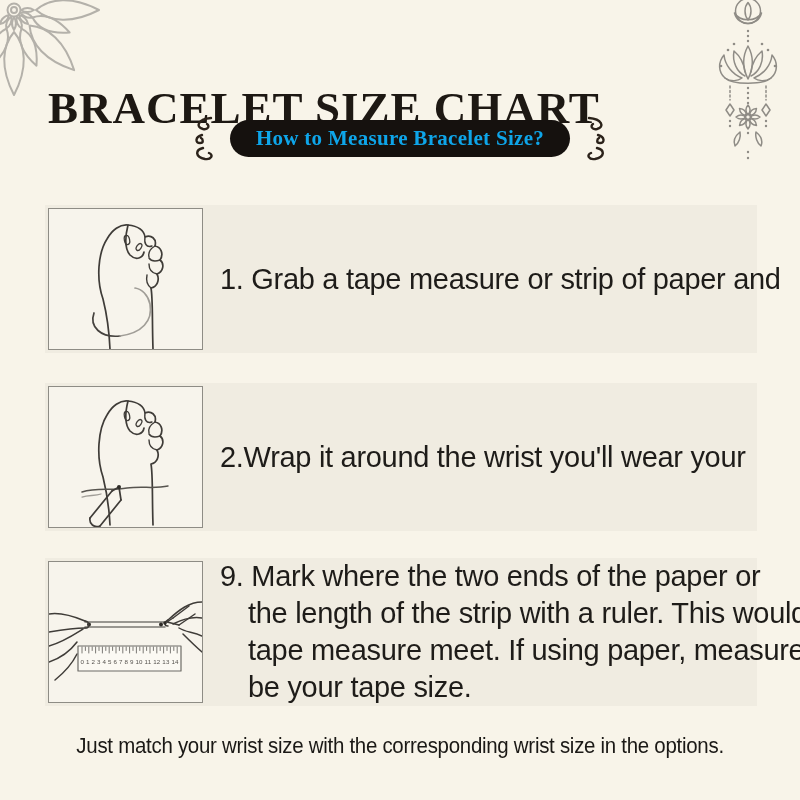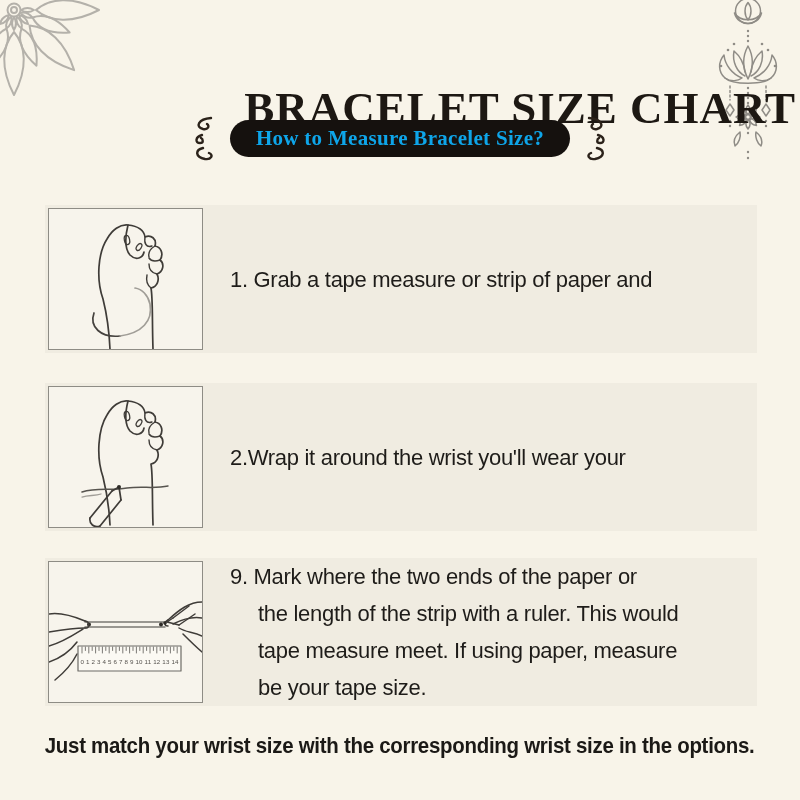--- a/index.html
+++ b/index.html
@@ -5,23 +5,23 @@
   html,body{margin:0;padding:0;}
   body{
     width:800px;height:800px;position:relative;overflow:hidden;
     background:#f8f4e9;
     font-family:"Liberation Sans",sans-serif;
   }
   .corner-mandala{position:absolute;top:-4px;left:-6px;}
   .lotus-pendant{position:absolute;top:0;right:4px;}
 
   .title{
-    position:absolute;top:52px;left:0;right:4px;text-align:right;
+    position:absolute;top:52px;left:0;right:12px;text-align:left;
     font-family:"Liberation Serif",serif;font-weight:bold;
-    font-size:45px;letter-spacing:1px;color:#1d1813;line-height:52px;
+    font-size:45px;letter-spacing:1px;color:#1d1813;line-height:52px;padding-left:48px;
   }
   .subtitle-row{
     position:absolute;top:116px;left:0;right:0;height:44px;
     display:flex;align-items:center;justify-content:center;gap:13px;
   }
   .pill{
     background:#15110e;color:#0ea5e9;border-radius:20px;
     padding:6px 26px;
     font-family:"Liberation Serif",serif;font-weight:bold;
     font-size:21px;letter-spacing:.3px;white-space:nowrap;
@@ -33,29 +33,29 @@
   .step{
     background:#f0ece1;height:148px;display:flex;align-items:center;
   }
   .step.gap-a{margin-bottom:30px;}
   .step.gap-b{margin-bottom:27px;}
   .illo{
     flex:none;margin-left:3px;width:155px;height:142px;box-sizing:border-box;
     background:#f7f4ec;border:1px solid #8e8c85;
   }
   .step-text{
-    margin-left:27px;color:#1e1c19;
-    font-size:22px;line-height:37px;letter-spacing:-0.3px;
+    margin-left:17px;color:#1e1c19;
+    font-size:29px;line-height:37px;letter-spacing:-0.3px;
     font-weight:500;white-space:nowrap;
   }
   .step-text .cont{padding-left:28px;}
 
   .footer{
     position:absolute;top:733px;left:0;right:0;text-align:center;
-    font-size:22px;font-weight:700;color:#1b1916;letter-spacing:-0.3px;
+    font-size:22px;font-weight:400;color:#1b1916;letter-spacing:-0.3px;
     white-space:nowrap;
   }
   .footer .squeeze{display:inline-block;transform:scaleX(.93);transform-origin:center;}
 
   svg{display:block;}
 </style>
 </head>
 <body>
 
 <div class="corner-mandala">

